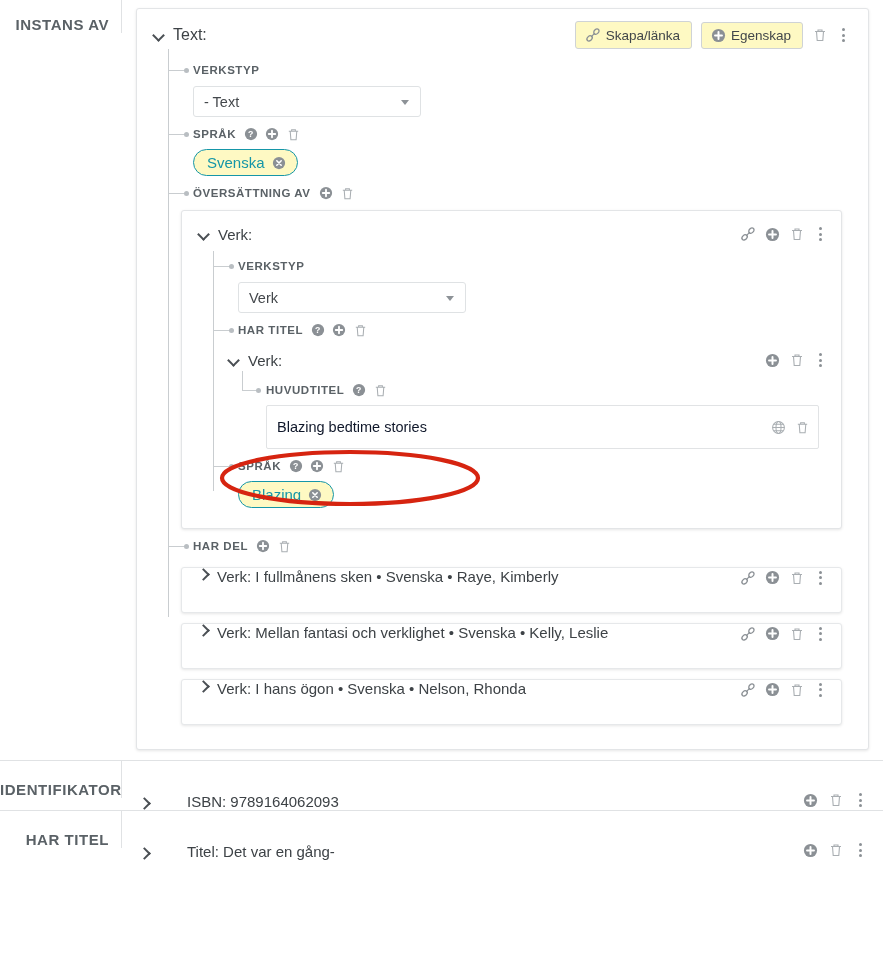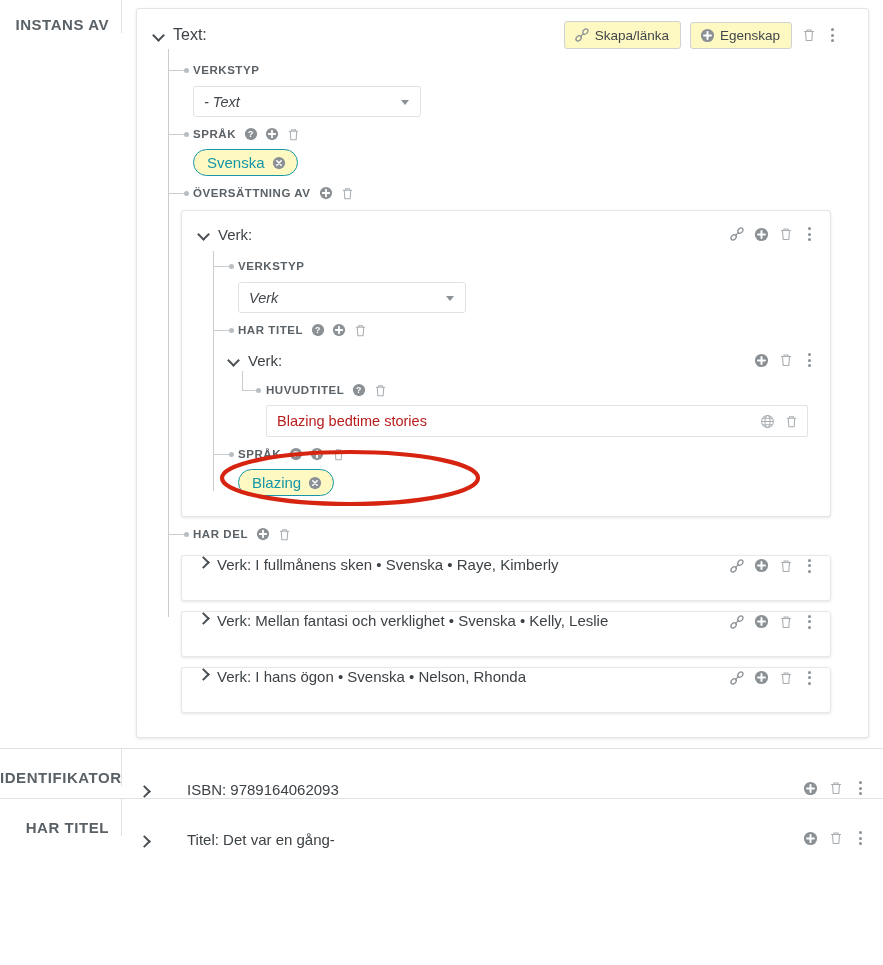--- a/index.html
+++ b/index.html
@@ -29,21 +29,21 @@
   }
   .prop-body-col { flex: 1 1 auto; padding: 0; position: relative; }
 
   
   .card {
     background: #ffffff;
     border: 1px solid #e3e5e7;
     border-radius: 3px;
     box-shadow: 0 1px 3px rgba(0,0,0,.10);
     margin: 8px 14px 10px 14px;
-    padding: 10px 15px 14px 0;
+    padding: 10px 4px 14px 0;
     position: relative;
   }
   .card.inner {
     margin: 6px 22px 6px 44px;
     padding: 10px 0 14px 0;
   }
 
   
   .card-head {
     display: flex; align-items: center;
@@ -111,21 +111,20 @@
   .select {
     position: relative;
     width: 228px; height: 31px;
     border: 1px solid #dfe2e4; border-radius: 3px;
     background: #fff;
     display: flex; align-items: center;
     padding: 0 10px;
     font-size: 14.5px; color: #44484c;
     margin: 5px 0 6px 0;
     cursor: pointer;
-    font-style: italic;
   }
   .select .caret {
     position: absolute; right: 11px; top: 50%;
     width: 0; height: 0; margin-top: -2px;
     border-left: 4.5px solid transparent;
     border-right: 4.5px solid transparent;
     border-top: 5px solid #8d9297;
   }
 
   
@@ -135,26 +134,26 @@
     color: #1596a8; background: #fef9c3;
     padding: 4px 11px 4px 13px;
     font-size: 15px;
     margin: 4px 0 6px 0;
     cursor: pointer;
   }
 
   
   .textinput {
     display: flex; align-items: center;
-    height: 32px;
+    height: 44px;
     border: 1px solid #e1e3e5; border-radius: 2px;
     background: #fff;
     margin: 4px 0 6px 0;
     padding: 0 8px 0 10px;
-    font-size: 14.5px; color: #b91c1c;
+    font-size: 14.5px; color: #0f172a;
   }
   .textinput .val { flex: 1 1 auto; }
   .textinput .right-icons { display: flex; align-items: center; gap: 9px; }
 
   
   .subrow {
     display: flex; align-items: flex-start;
     background: #fff;
     border: 1px solid #e6e8ea; border-radius: 3px;
     box-shadow: 0 1px 3px rgba(0,0,0,.10);

